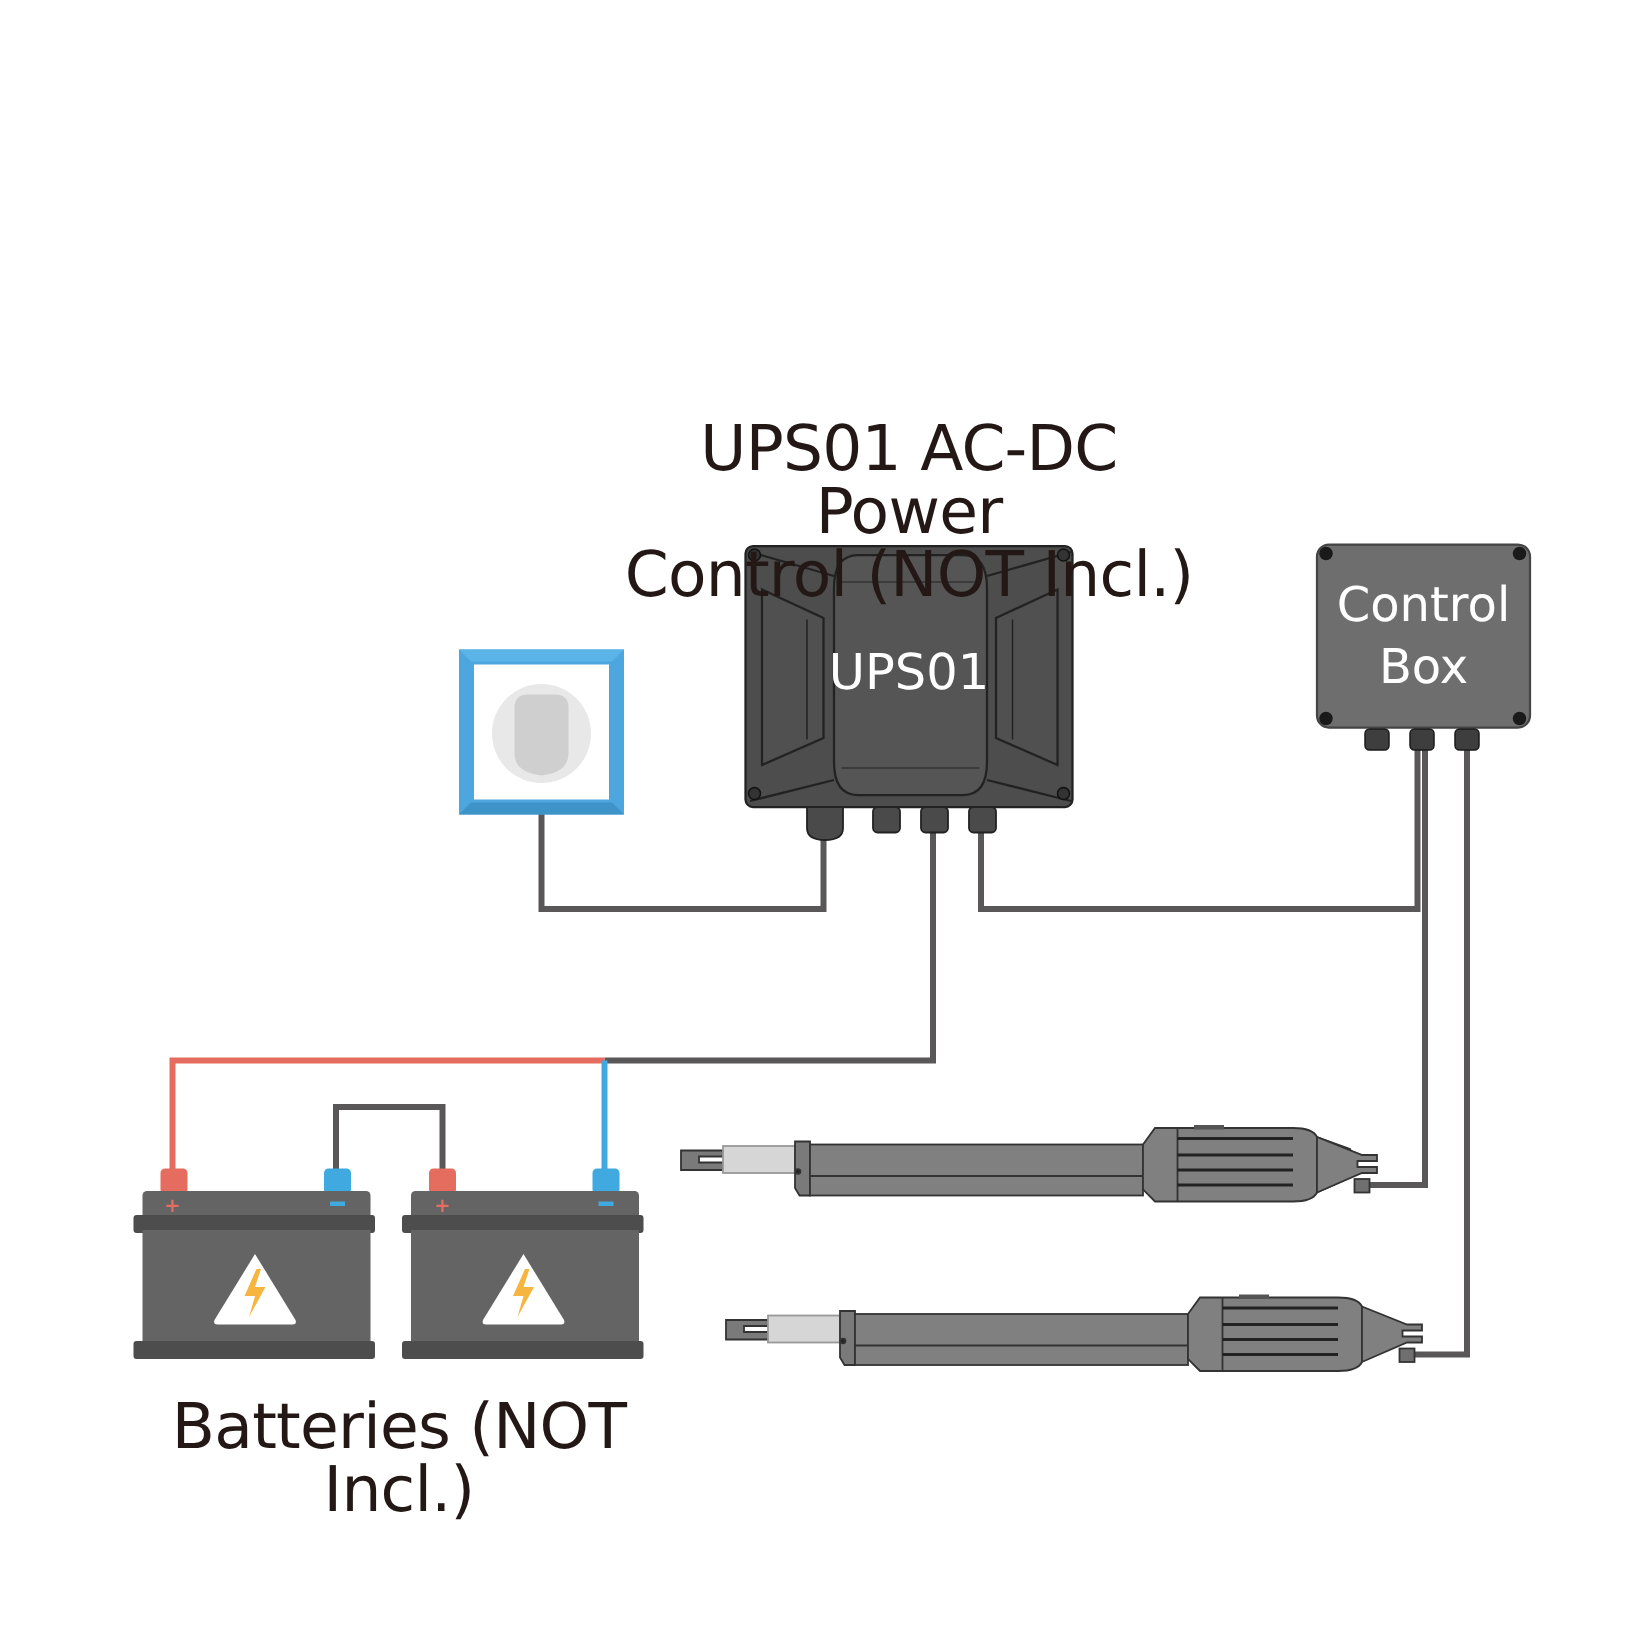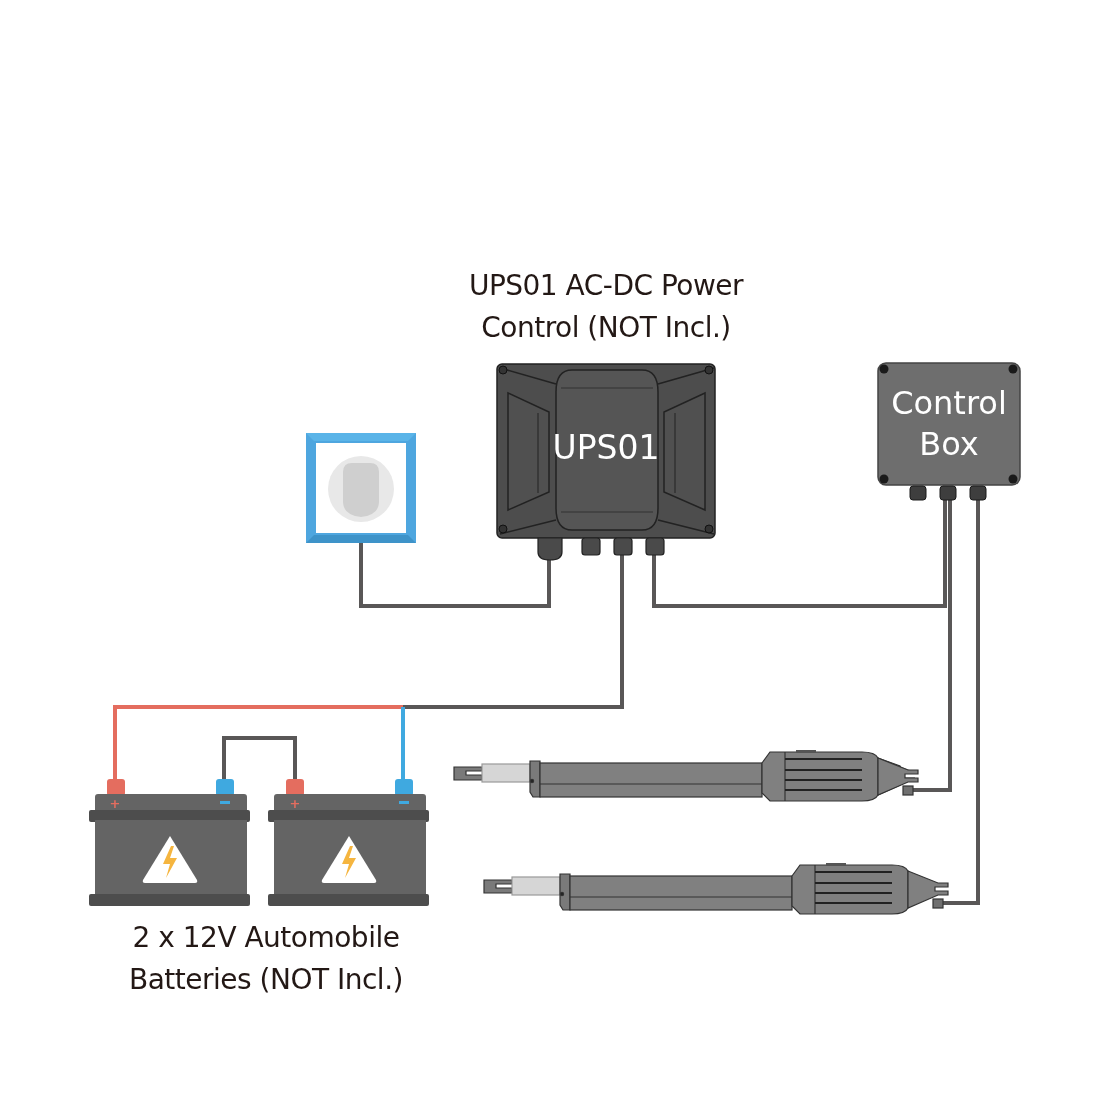--- a/index.html
+++ b/index.html
@@ -1,19 +1,19 @@
 <!DOCTYPE html>
 <html><head>
 <meta charset="utf-8">
 <style>
   html, body { margin: 0; padding: 0; background: #ffffff; }
   #stage { position: relative; width: 1101px; height: 1101px; background: #ffffff; overflow: hidden; }
   svg { position: absolute; left: 0; top: 0; }
   .lbl { position: absolute; text-align: center; color: #231815; font-family: "DejaVu Sans", sans-serif; line-height: 42px; }
-  .title { font-size: 28px; letter-spacing: -0.5px; }
+  .title { font-size: 42px; letter-spacing: -0.5px; margin-top: 13px; }
   .dev-text { font-family: "DejaVu Sans", sans-serif; fill: #ffffff; }
 </style>
 </head>
 <body>
 
 <div id="stage">
 
 <svg width="1101" height="1101" viewBox="0 0 1101 1101">
 
   <g fill="none" stroke-linejoin="miter">
@@ -161,17 +161,16 @@
     </g>
   </g>
 </svg>
 
 <div class="lbl title" style="left:406px; top:265px; width:400px;">
   <div>UPS01 AC-DC Power</div>
   <div>Control (NOT Incl.)</div>
 </div>
 
 <div class="lbl title" style="left:66px; top:917px; width:400px;">
-  <div>2 x 12V Automobile</div>
   <div>Batteries (NOT Incl.)</div>
 </div>
 
 </div>
 
 </body></html>

